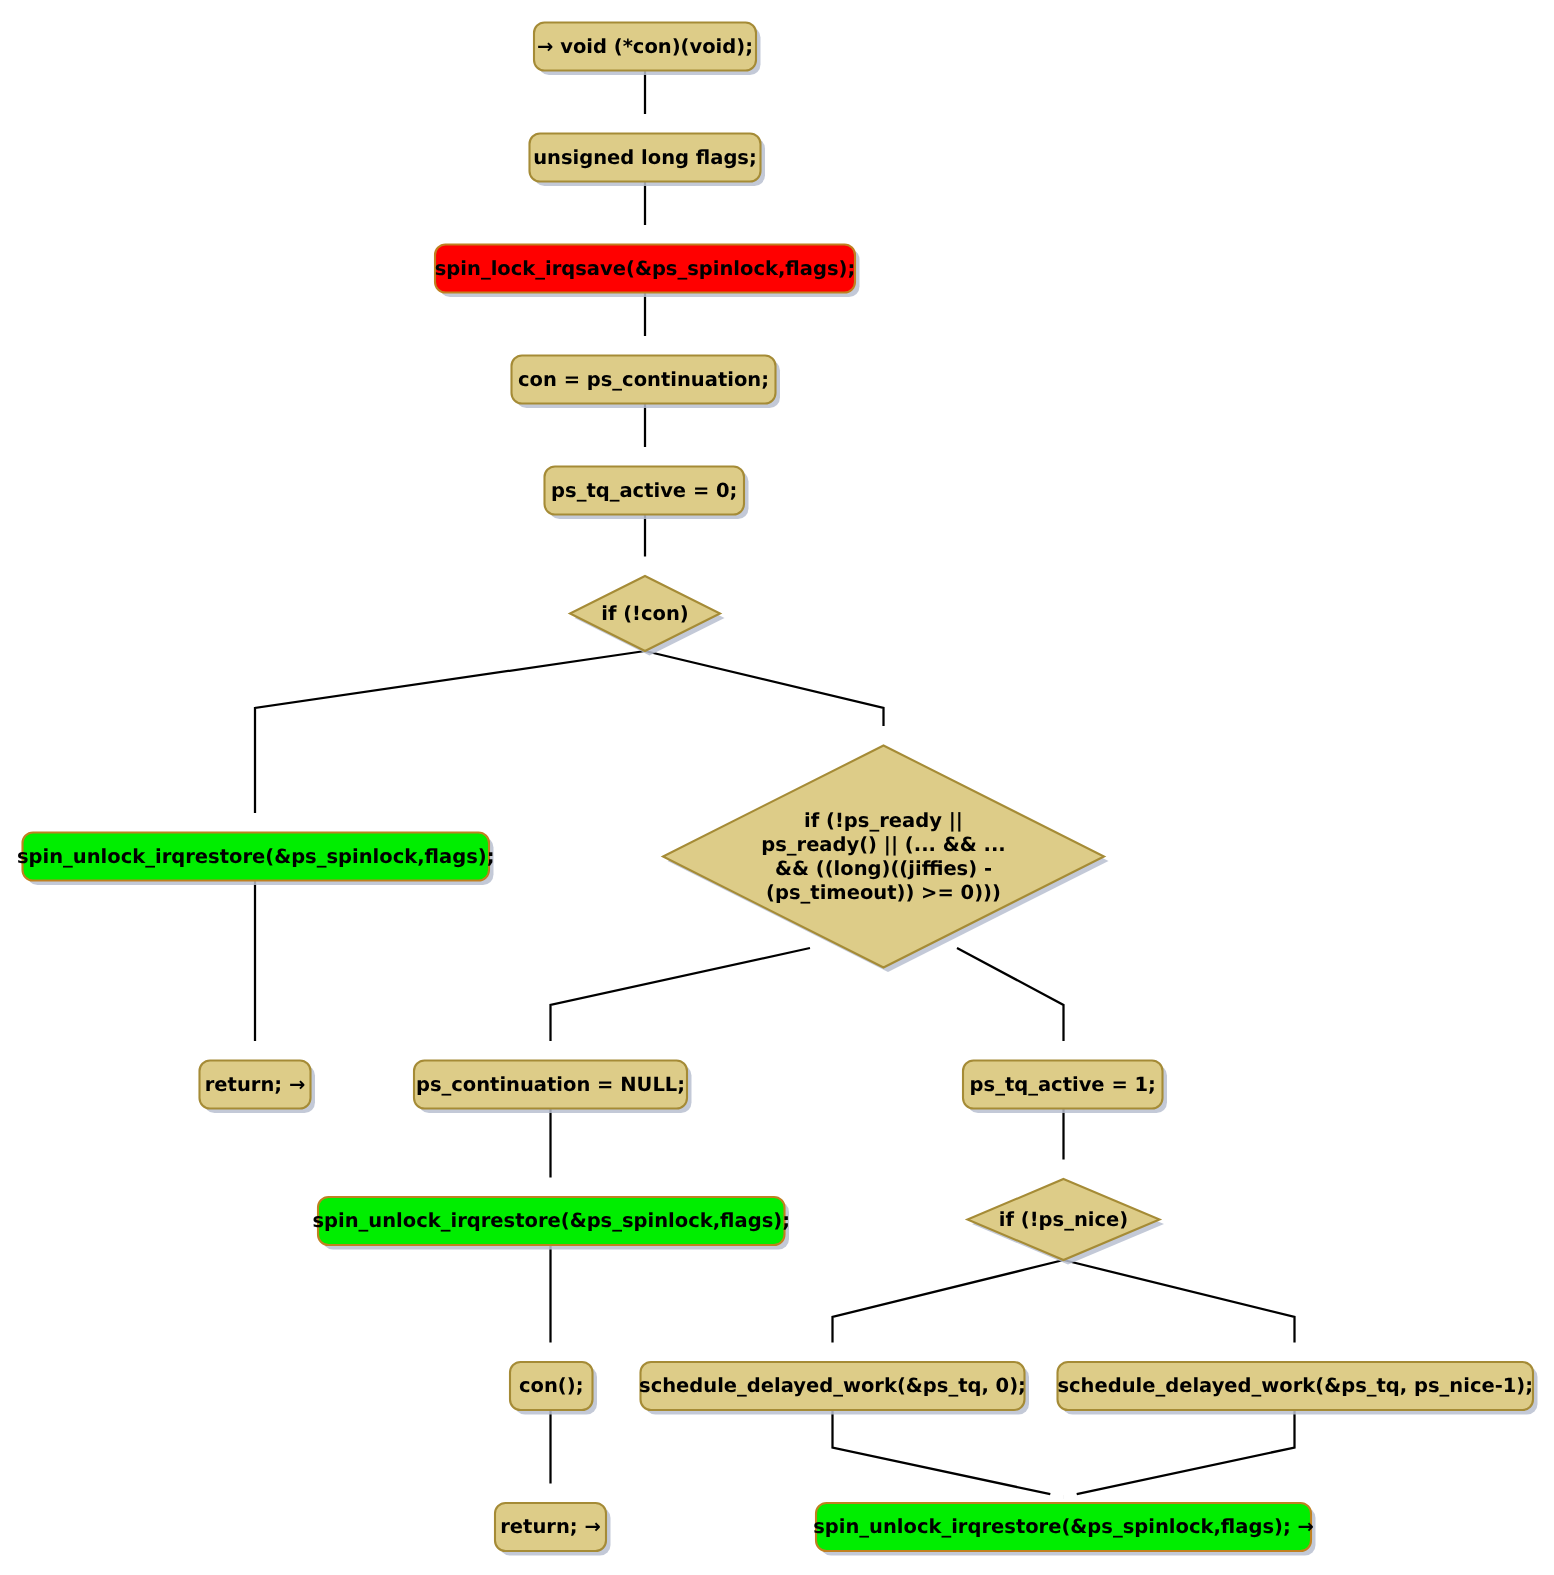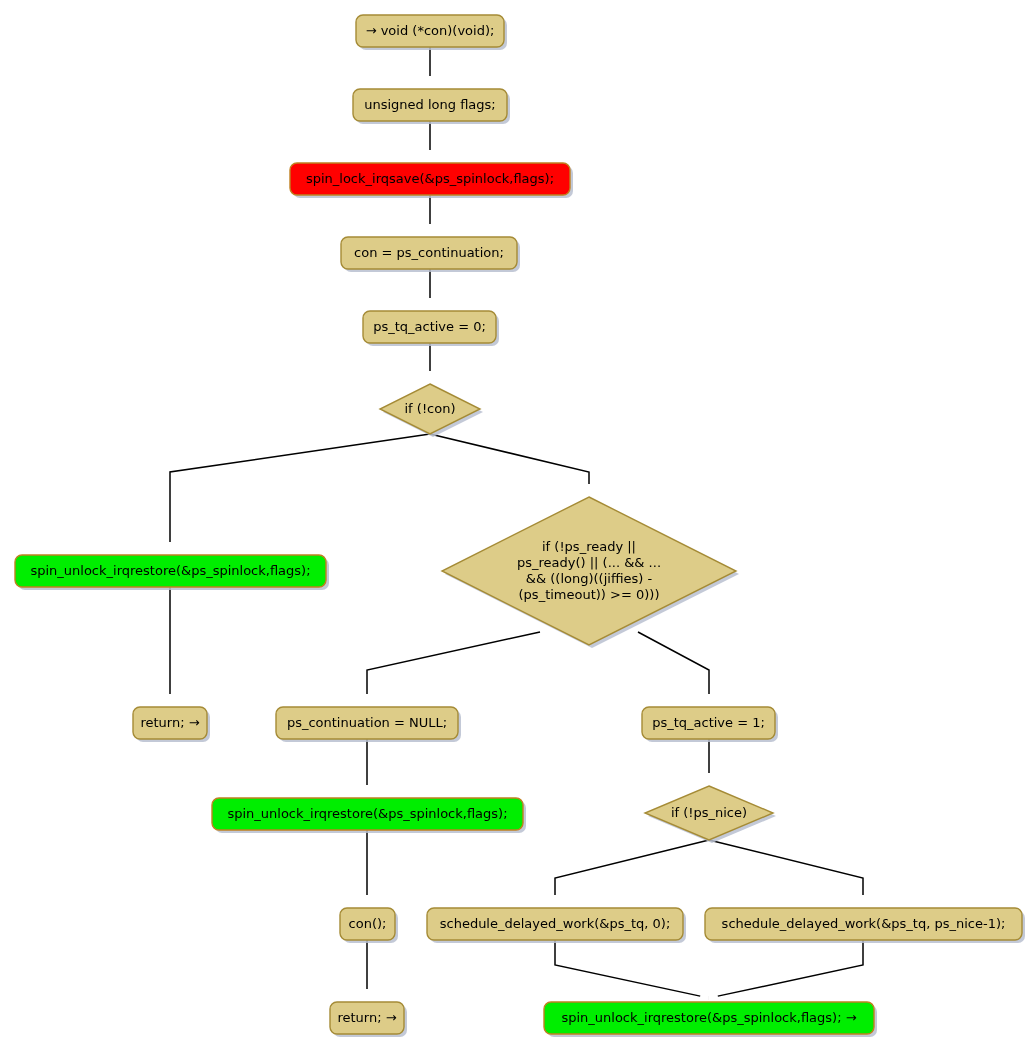--- a/index.html
+++ b/index.html
@@ -10,20 +10,21 @@
   body {
     width: 1036px;
     height: 1050px;
     font-family: "DejaVu Sans", sans-serif;
     overflow: hidden;
   }
   #chart-root {
     position: relative;
     width: 996px;
     height: 1050px;
+    font-weight: bold;
   }
   svg.flow {
     display: block;
     width: 1036px;
     height: 1050px;
   }
   .node-shadow {
     fill: #b9c0d0;
     opacity: 0.85;
   }

